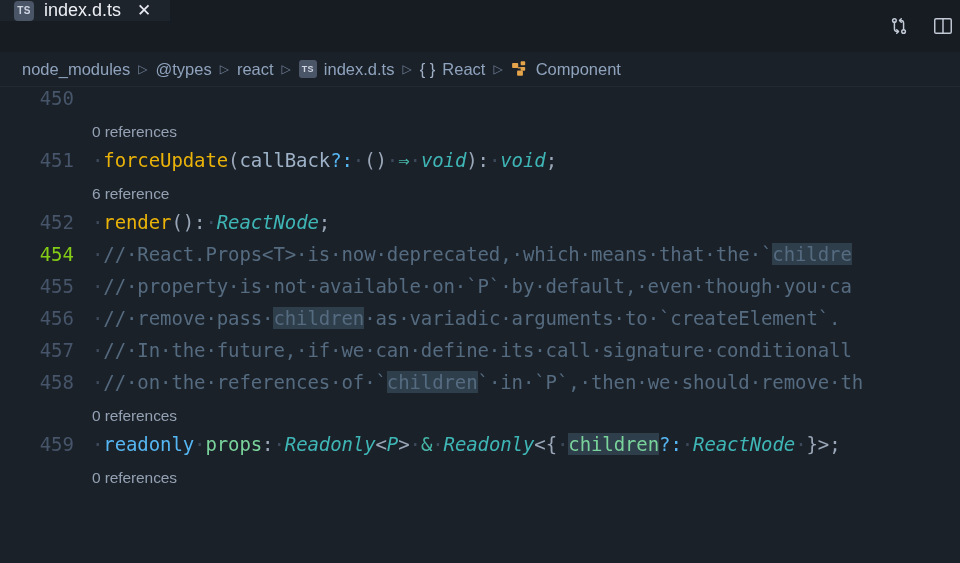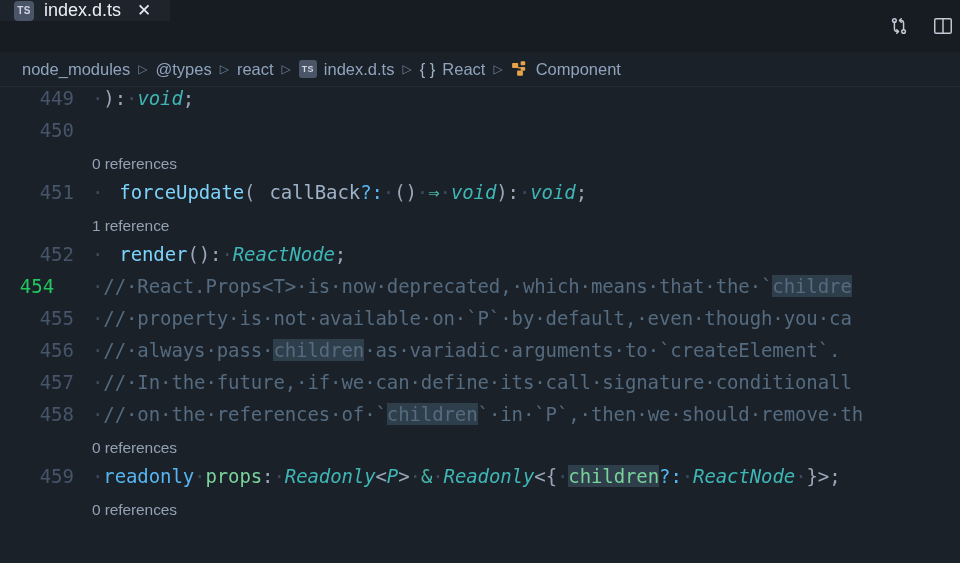--- a/index.html
+++ b/index.html
@@ -111,42 +111,42 @@
   .gutter {
     width: 92px;
     flex: none;
     text-align: right;
     padding-right: 18px;
     box-sizing: border-box;
     color: #46556a;
     font-family: "DejaVu Sans Mono", monospace;
     font-size: 19px;
   }
-  .gutter.active { color: #22c55e; text-align: center; }
+  .gutter.active { color: #84cc16; }
   .content {
     flex: 1;
     min-width: 0;
     font-family: "DejaVu Sans Mono", monospace;
     font-size: 19px;
     white-space: pre;
     overflow: hidden;
     letter-spacing: -0.1px;
   }
   .lens {
     color: #93a1b3;
     font-family: "Liberation Sans", sans-serif;
     font-size: 15.5px;
     white-space: pre;
   }
 
   
   .t-ws      { color: #3c4a5c; }
   .t-punct   { color: #9aa7b8; }
-  .t-fn      { color: #7dd3fc; margin-left: 16px; }
-  .t-param   { color: #9fb3c8; margin-left: 14px; }
+  .t-fn      { color: #eab308; }
+  .t-param   { color: #9fb3c8; }
   .t-type    { color: #3fb6b6; font-style: italic; }
   .t-kw      { color: #56b6f2; }
   .t-prop    { color: #79d39b; }
   .t-op      { color: #46b6a8; }
   .t-comment { color: #556b80; }
   .t-green   { color: #79d39b; }
   .hl        { background: #2f3e4b; }
 </style>
 </head>
 <body>
@@ -209,54 +209,50 @@
           <rect x="8.6" y="6.2" width="4" height="3.4" rx="0.7"></rect>
           <rect x="5.4" y="9.4" width="5.2" height="4.6" rx="0.8"></rect>
           <rect x="6.0" y="6.4" width="3.0" height="1.1"></rect>
         </svg></span>
       <span>Component</span>
     </span>
   </div>
 
 <div class="editor" id="editor">
     <div class="row">
-      <div class="gutter">449</div>
-      <div class="content"><span class="t-ws">·</span><span class="t-punct">)</span><span class="t-punct">:</span><span class="t-ws">·</span><span class="t-type">void</span><span class="t-punct">;</span></div>
-    </div>
-    <div class="row">
       <div class="gutter">450</div>
       <div class="content"></div>
     </div>
     <div class="row codelens">
       <div class="gutter"></div>
       <div class="content"><span class="lens">0 references</span></div>
     </div>
     <div class="row">
       <div class="gutter">451</div>
       <div class="content"><span class="t-ws">·</span><span class="t-fn">forceUpdate</span><span class="t-punct">(</span><span class="t-param">callBack</span><span class="t-kw">?:</span><span class="t-ws">·</span><span class="t-punct">(</span><span class="t-punct">)</span><span class="t-ws">·</span><span class="t-op">⇒</span><span class="t-ws">·</span><span class="t-type">void</span><span class="t-punct">)</span><span class="t-punct">:</span><span class="t-ws">·</span><span class="t-type">void</span><span class="t-punct">;</span></div>
     </div>
     <div class="row codelens">
       <div class="gutter"></div>
-      <div class="content"><span class="lens">1 reference</span></div>
+      <div class="content"><span class="lens">6 reference</span></div>
     </div>
     <div class="row">
       <div class="gutter">452</div>
       <div class="content"><span class="t-ws">·</span><span class="t-fn">render</span><span class="t-punct">(</span><span class="t-punct">)</span><span class="t-punct">:</span><span class="t-ws">·</span><span class="t-type">ReactNode</span><span class="t-punct">;</span></div>
     </div>
     <div class="row">
       <div class="gutter active">454</div>
       <div class="content"><span class="t-ws">·</span><span class="t-comment">//·React.Props&lt;T&gt;·is·now·deprecated,·which·means·that·the·`</span><span class="t-comment hl">childre</span></div>
     </div>
     <div class="row">
       <div class="gutter">455</div>
       <div class="content"><span class="t-ws">·</span><span class="t-comment">//·property·is·not·available·on·`P`·by·default,·even·though·you·ca</span></div>
     </div>
     <div class="row">
       <div class="gutter">456</div>
-      <div class="content"><span class="t-ws">·</span><span class="t-comment">//·always·pass·</span><span class="t-comment hl">children</span><span class="t-comment">·as·variadic·arguments·to·`createElement`.</span></div>
+      <div class="content"><span class="t-ws">·</span><span class="t-comment">//·remove·pass·</span><span class="t-comment hl">children</span><span class="t-comment">·as·variadic·arguments·to·`createElement`.</span></div>
     </div>
     <div class="row">
       <div class="gutter">457</div>
       <div class="content"><span class="t-ws">·</span><span class="t-comment">//·In·the·future,·if·we·can·define·its·call·signature·conditionall</span></div>
     </div>
     <div class="row">
       <div class="gutter">458</div>
       <div class="content"><span class="t-ws">·</span><span class="t-comment">//·on·the·references·of·`</span><span class="t-comment hl">children</span><span class="t-comment">`·in·`P`,·then·we·should·remove·th</span></div>
     </div>
     <div class="row codelens">

